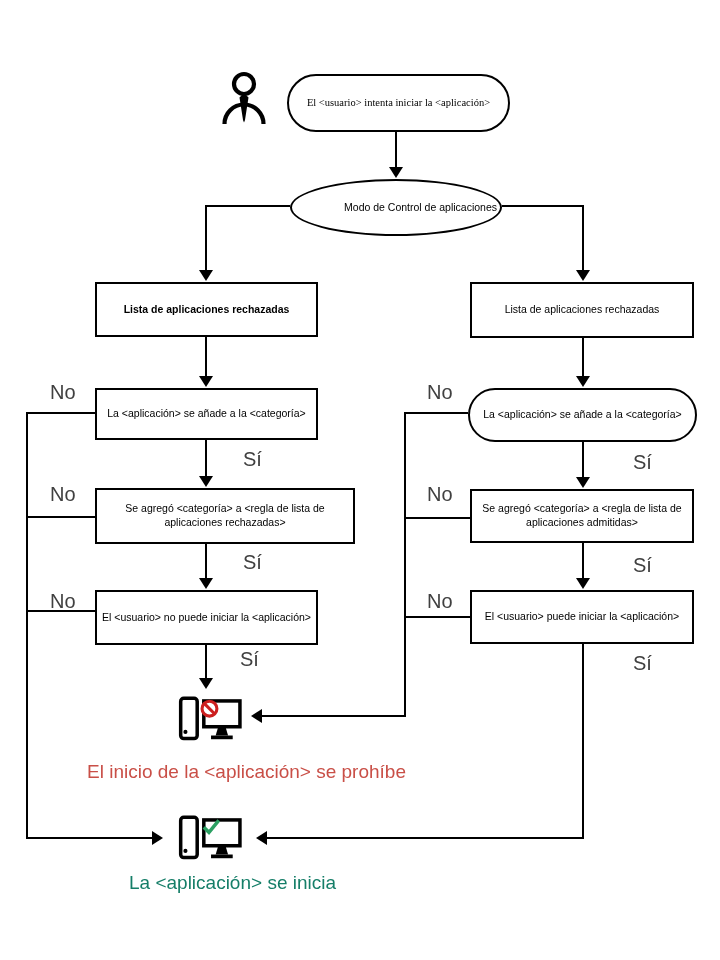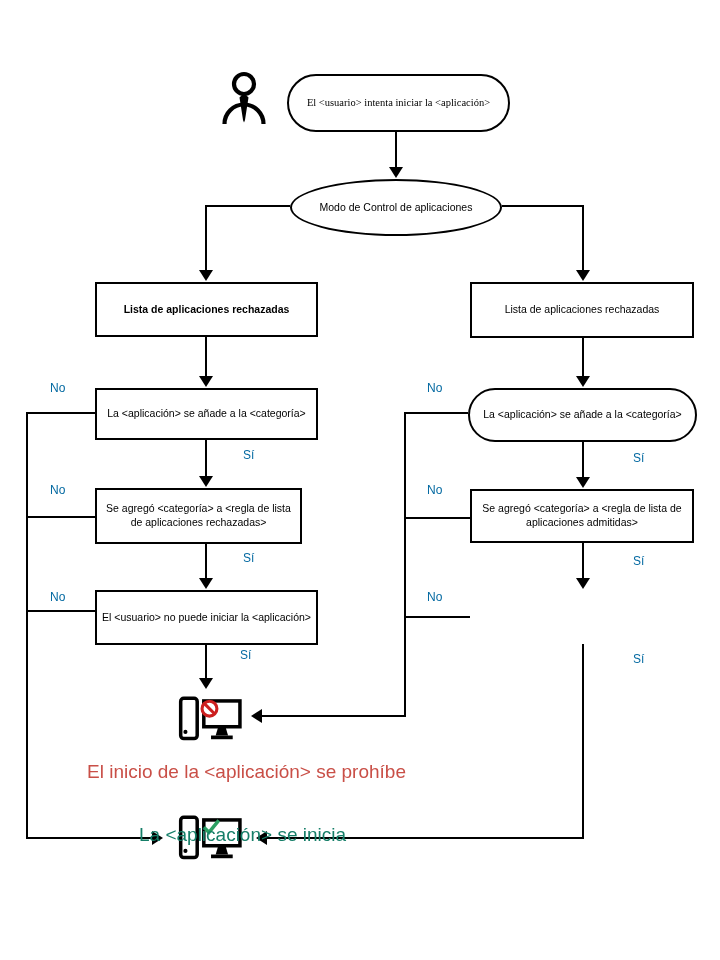--- a/index.html
+++ b/index.html
@@ -10,66 +10,69 @@
         font-size:10.5px;line-height:1.3;padding:1px 3px;}
   .pill{border-radius:29px;font-family:Liberation Serif, serif;}
   .ellipse{border-radius:50%;}
   .stadium{border-radius:27px;}
   .hline{position:absolute;height:2px;background:#000;}
   .vline{position:absolute;width:2px;background:#000;}
   .arr{position:absolute;width:0;height:0;}
   .arr-down{border-left:7px solid transparent;border-right:7px solid transparent;border-top:11px solid #000;}
   .arr-right{border-top:7px solid transparent;border-bottom:7px solid transparent;border-left:11px solid #000;}
   .arr-left{border-top:7px solid transparent;border-bottom:7px solid transparent;border-right:11px solid #000;}
-  .lbl{position:absolute;font-size:12px;color:#0369a1;}
+  .lbl{position:absolute;font-size:20px;color:#404040;}
   .outcome{position:absolute;font-size:19px;}
   .blocked-text{color:#C94F47;}
   .started-text{color:#157E68;}
   svg{position:absolute;display:block;}
 </style>
 </head>
 <body>
 
 <div id="canvas">
 
   <svg style="left:221px;top:71px" width="46" height="58" viewBox="0 0 46 58">
     <circle cx="23" cy="13" r="10" fill="none" stroke="#000" stroke-width="4.2"></circle>
     <path d="M 3.5 53 A 19.5 19.5 0 0 1 42.5 53" fill="none" stroke="#000" stroke-width="4.2"></path>
     <path d="M 23 22 L 18.5 26.5 L 22 49 L 23 51.5 L 24 49 L 27.5 26.5 Z" fill="#000"></path>
   </svg>
 
   <div class="node pill" style="left:287px;top:74px;width:223px;height:58px;">
       <span>El &lt;usuario&gt; intenta iniciar la &lt;aplicación&gt;</span>
     </div>
 
-  <div class="node ellipse" style="left:290px;top:179px;width:212px;height:57px;">
+  <div class="node ellipse" style="left:290px;top:179px;width:212px;height:57px;justify-content:flex-end;">
       <span>Modo de Control de aplicaciones</span>
     </div>
 
   <div class="node" style="left:95px;top:282px;width:223px;height:55px;font-weight:bold;">
       <span>Lista de aplicaciones rechazadas</span>
     </div>
   <div class="node" style="left:95px;top:388px;width:223px;height:52px;">
       <span>La &lt;aplicación&gt; se añade a la &lt;categoría&gt;</span>
     </div>
-  <div class="node" style="left:95px;top:488px;width:207px;height:56px;">
+  <div class="node" style="left:95px;top:488px;width:260px;height:56px;">
       <span>Se agregó &lt;categoría&gt; a &lt;regla de lista de aplicaciones rechazadas&gt;</span>
     </div>
   <div class="node" style="left:95px;top:590px;width:223px;height:55px;">
       <span>El &lt;usuario&gt; no puede iniciar la &lt;aplicación&gt;</span>
     </div>
 
   <div class="node" style="left:470px;top:282px;width:224px;height:56px;">
       <span>Lista de aplicaciones rechazadas</span>
     </div>
   <div class="node stadium" style="left:468px;top:388px;width:229px;height:54px;">
       <span>La &lt;aplicación&gt; se añade a la &lt;categoría&gt;</span>
     </div>
   <div class="node" style="left:470px;top:489px;width:224px;height:54px;">
       <span>Se agregó &lt;categoría&gt; a &lt;regla de lista de aplicaciones admitidas&gt;</span>
+    </div>
+  <div class="node" style="left:470px;top:590px;width:224px;height:54px;">
+      <span>El &lt;usuario&gt; puede iniciar la &lt;aplicación&gt;</span>
     </div>
 
   <div class="vline" style="left:395px;top:132px;height:36px;"></div>
   <div class="arr arr-down" style="left:389px;top:167px;"></div>
 
   <div class="hline" style="left:205px;top:205px;width:85px;"></div>
   <div class="vline" style="left:205px;top:205px;height:66px;"></div>
   <div class="arr arr-down" style="left:199px;top:270px;"></div>
 
   <div class="hline" style="left:502px;top:205px;width:82px;"></div>
@@ -136,15 +139,15 @@
   <svg style="left:178px;top:813px" width="64" height="50" viewBox="0 0 62 48">
     <rect x="2.6" y="4" width="16" height="39" rx="3" fill="#fff" stroke="#000" stroke-width="3.4"></rect>
     <circle cx="7.2" cy="36.5" r="2" fill="#000"></circle>
     <rect x="25" y="6.5" width="35" height="25" fill="#fff" stroke="#000" stroke-width="3.4"></rect>
     <path d="M 39 31.5 L 46 31.5 L 48.5 40 L 36.5 40 Z" fill="#000"></path>
     <rect x="32" y="40" width="21" height="3.6" fill="#000"></rect>
     <path d="M 25 13.5 L 30 18.5 L 39.5 7" fill="none" stroke="#2BA062" stroke-width="3.4"></path>
   </svg>
 
   <div class="outcome blocked-text" style="left:87px;top:761px;">El inicio de la &lt;aplicación&gt; se prohíbe</div>
-  <div class="outcome started-text" style="left:129px;top:824px;margin-left:10px;">La &lt;aplicación&gt; se inicia</div>
+  <div class="outcome started-text" style="left:129px;top:872px;">La &lt;aplicación&gt; se inicia</div>
 
 </div>
 
 </body></html>

